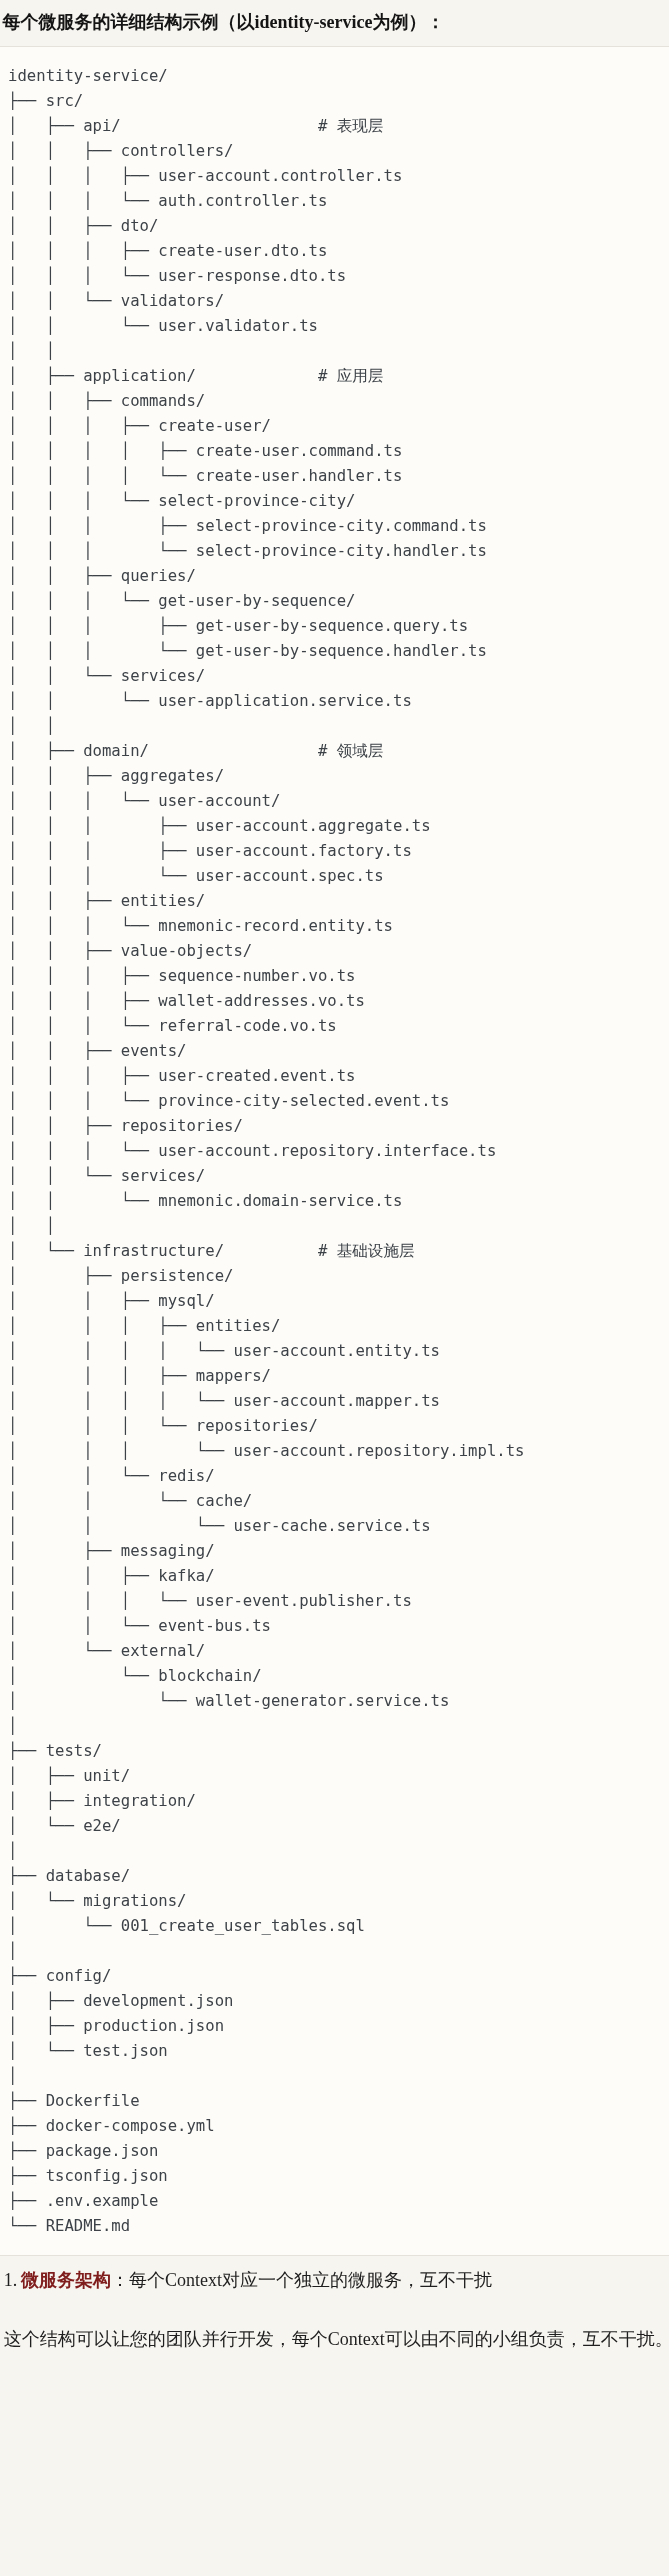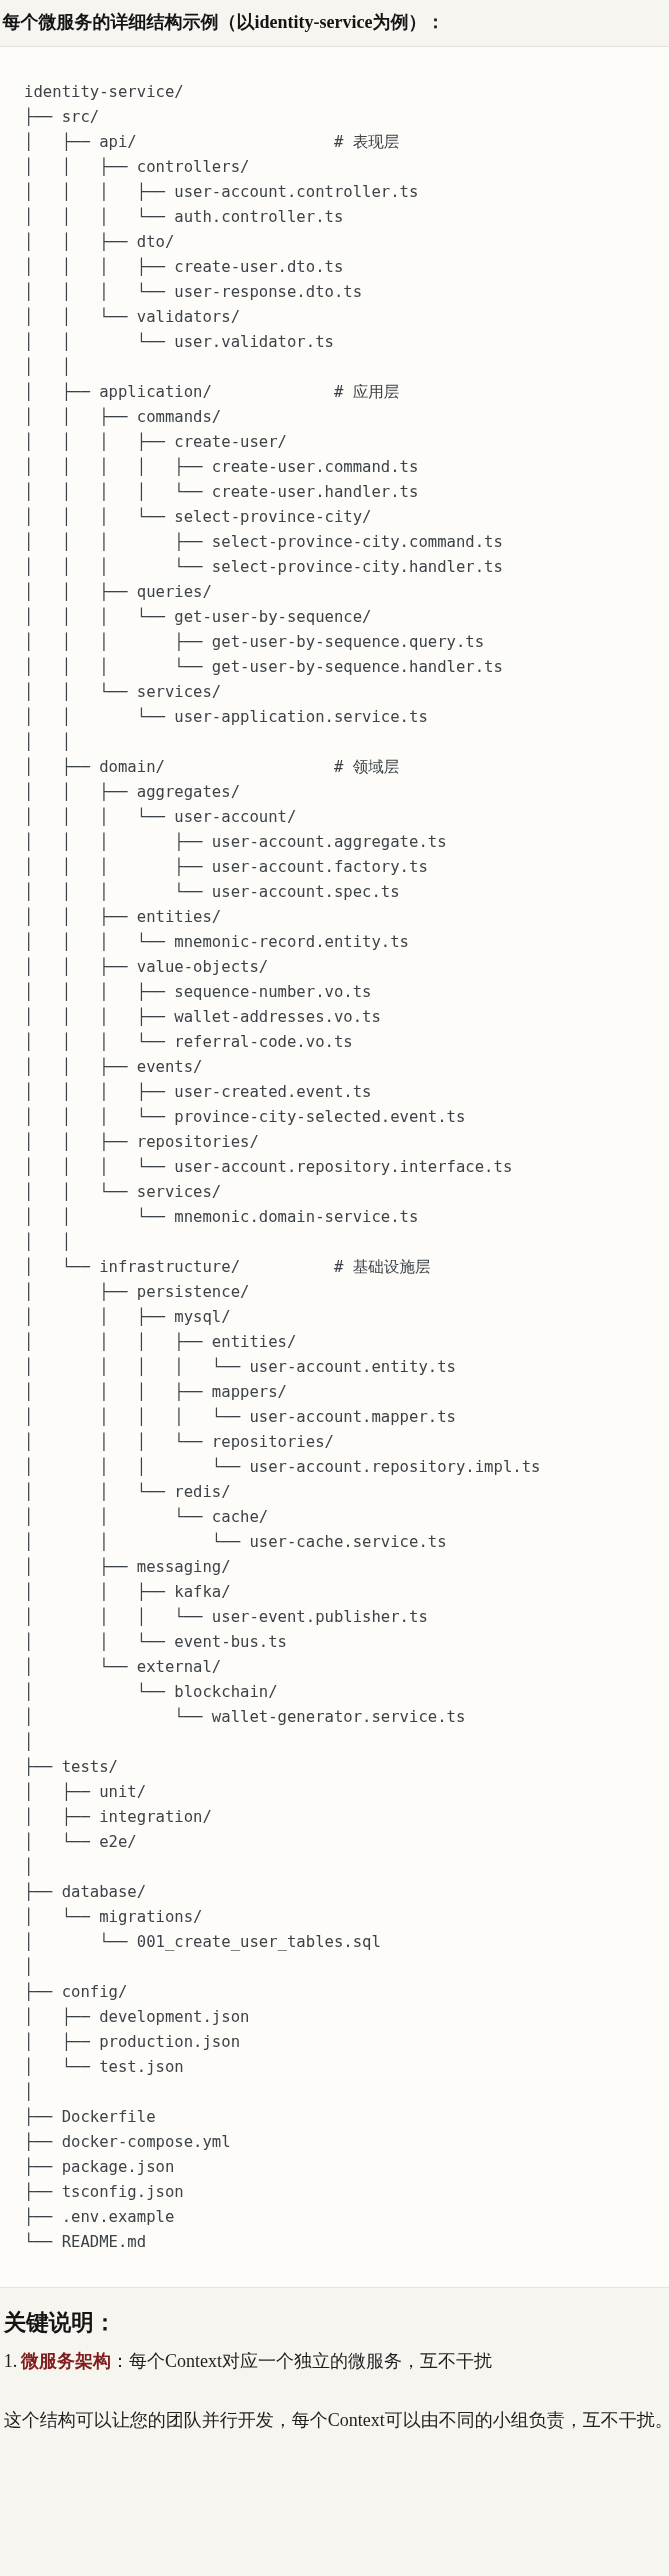--- a/index.html
+++ b/index.html
@@ -25,21 +25,21 @@
     white-space:nowrap;
   }
 
   
   .code-panel{
     background:#fdfcf8;
     border-top:0.6px solid #e5e2db;
     border-bottom:0.6px solid #e5e2db;
   }
   .code-panel pre{
-    margin:16px;
+    margin:0;
     padding:17px 8.1px 15.6px 8.1px;
     font-family:"DejaVu Sans Mono", monospace;
     font-size:15.6px;
     line-height:25px;
     color:#3d4248;
     white-space:pre;
     overflow:hidden;
   }
 
   
@@ -160,21 +160,20 @@
 │
 ├── Dockerfile
 ├── docker-compose.yml
 ├── package.json
 ├── tsconfig.json
 ├── .env.example
 └── README.md</pre>
   </section>
 
   <section class="notes">
-    <h2>关键说明：</h2>
     <div class="notes-list">
         <div class="note-item"><span class="num">1.</span><strong class="term">微服务架构</strong><span>：</span><span>每个Context对应一个独立的微服务，互不干扰</span></div>
       </div>
     <p class="notes-footer">这个结构可以让您的团队并行开发，每个Context可以由不同的小组负责，互不干扰。</p>
   </section>
 
 </div>
 
 
 </body></html>

